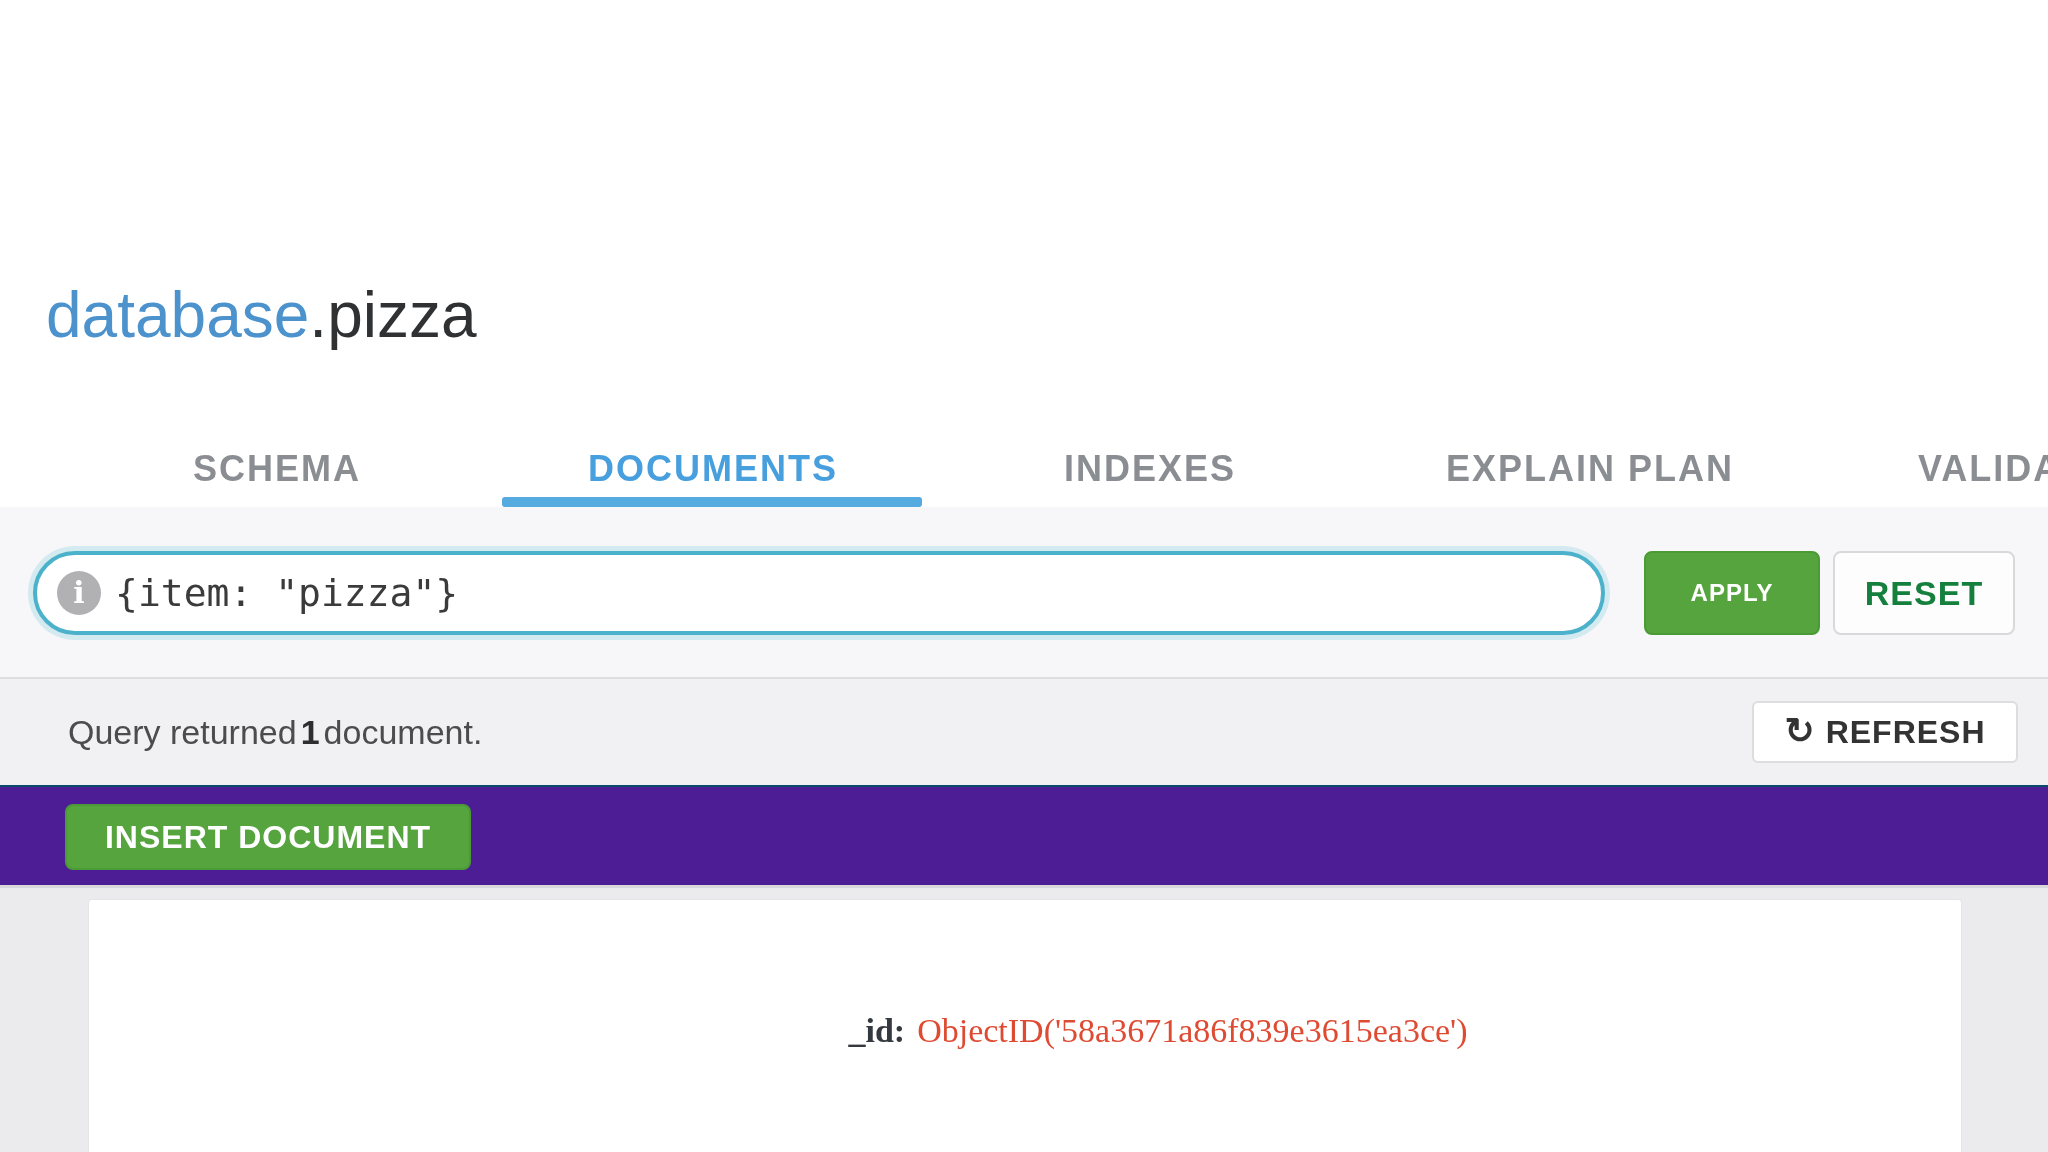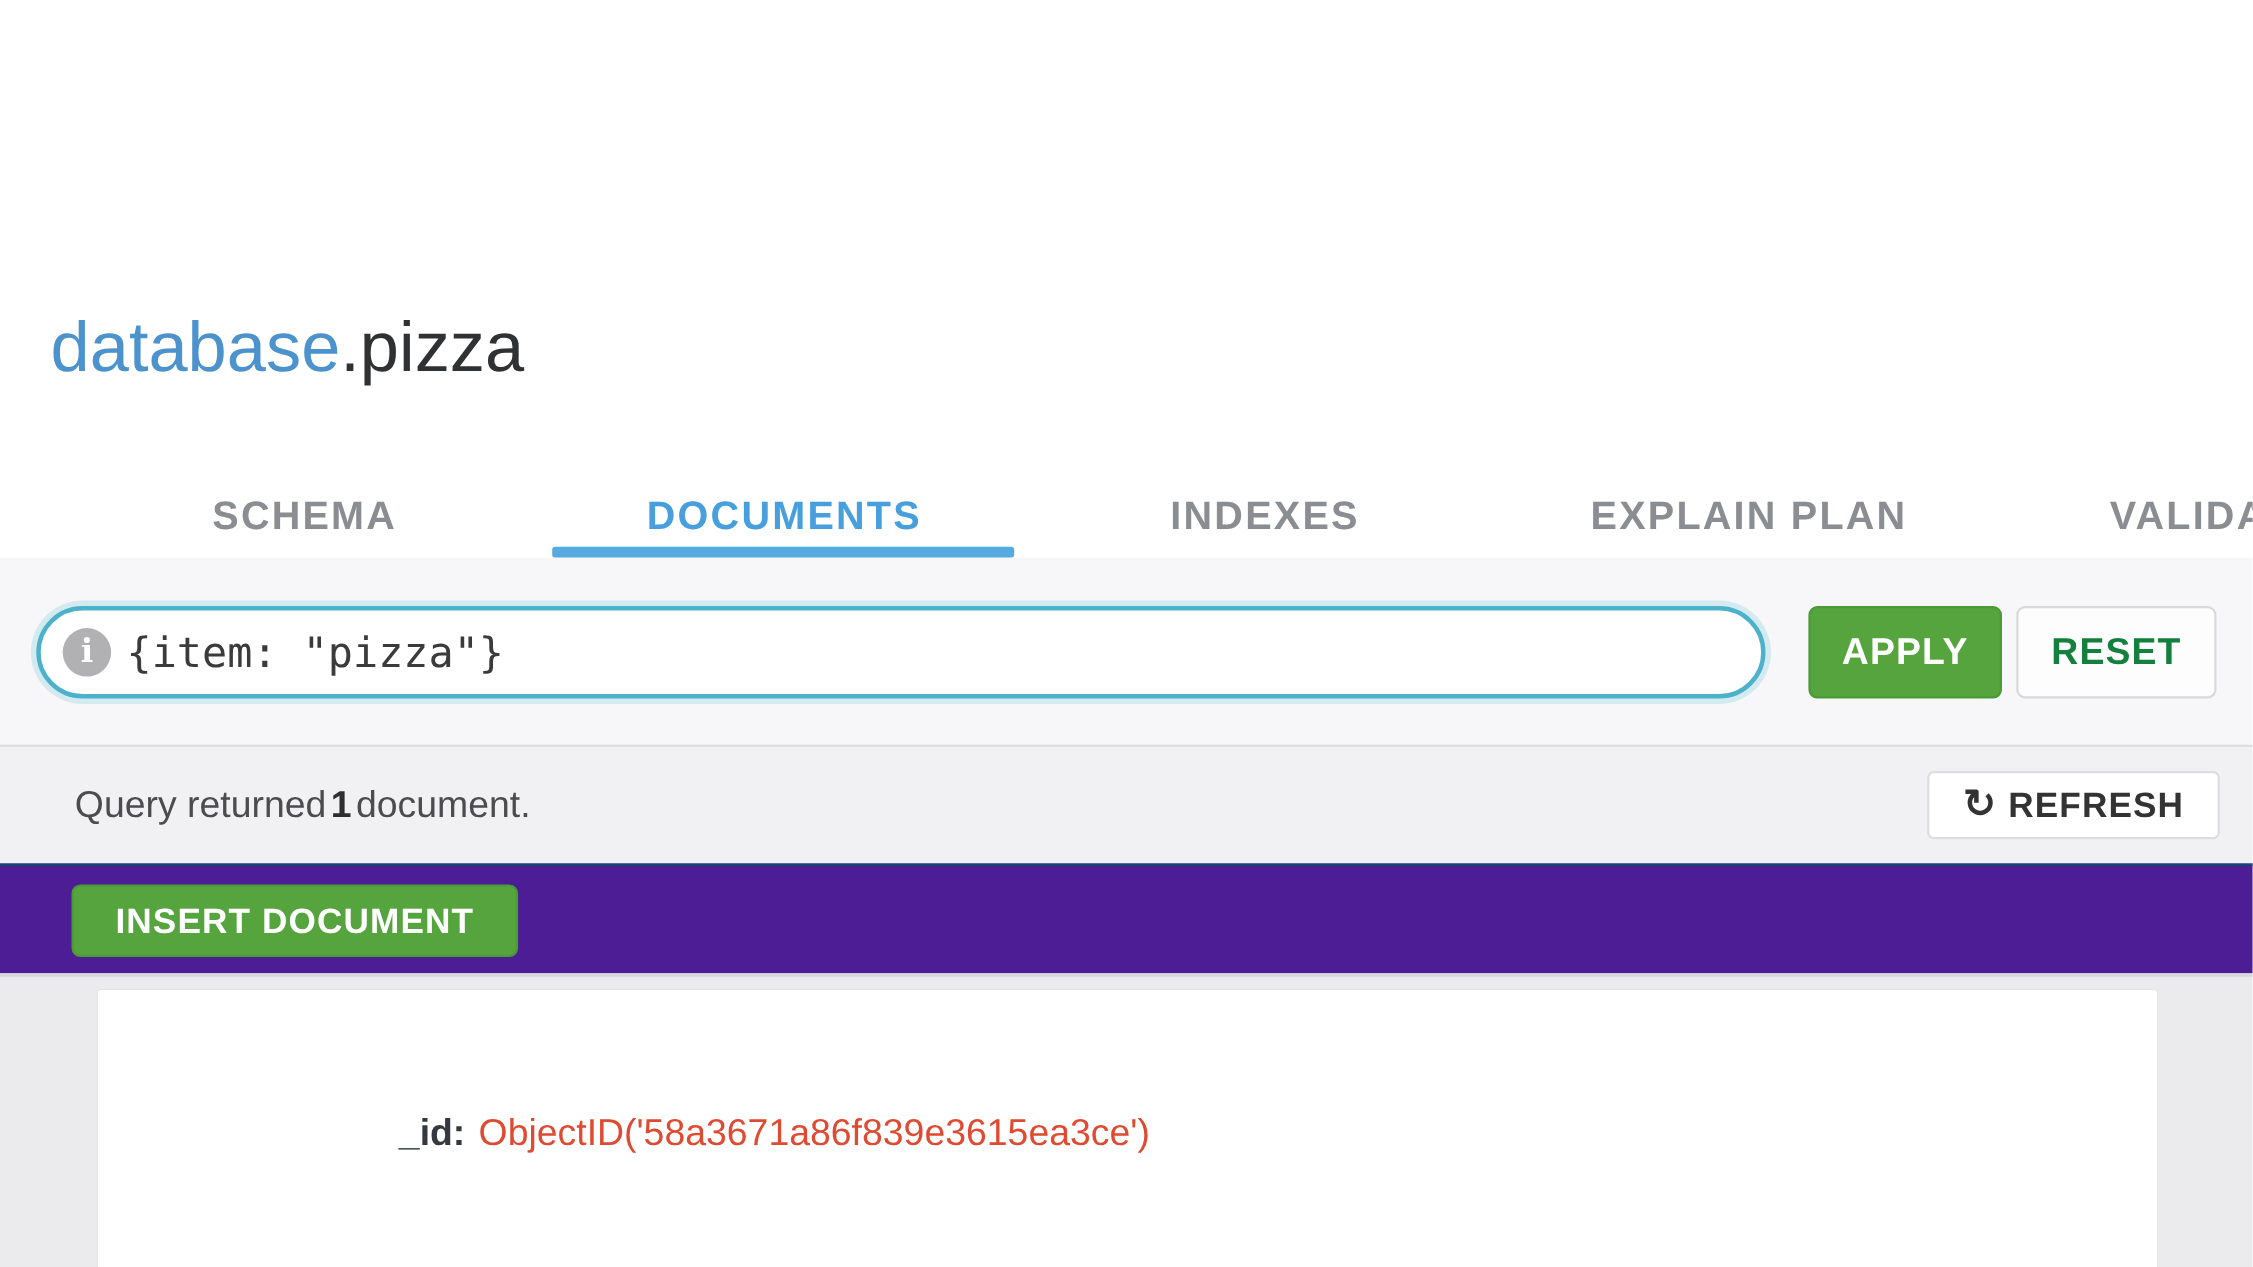--- a/index.html
+++ b/index.html
@@ -49,21 +49,21 @@
   .query-text{
     margin-left:14px;font-family:"DejaVu Sans Mono", monospace;font-size:38px;color:#3b3b3b;white-space:pre;
   }
   
   .btn{
     position:absolute;box-sizing:border-box;border-radius:8px;cursor:pointer;
     font-family:"Liberation Sans", sans-serif;font-weight:700;letter-spacing:1px;
     display:flex;align-items:center;justify-content:center;
   }
   .btn.green{background:var(--button_green,#55a43e);border:2px solid #4a9a35;color:#ffffff;}
-  .btn.apply{left:1644px;top:44px;width:176px;height:84px;font-size:34px;}
+  .btn.apply{left:1644px;top:44px;width:176px;height:84px;font-size:24px;}
   .btn.reset{left:1833px;top:44px;width:182px;height:84px;font-size:34px;background:#fdfdfd;border:2px solid #d9d9dc;color:#15803d;}
   .btn.insert{left:65px;top:17px;width:406px;height:66px;font-size:32px;}
   .result-text{
     position:absolute;left:68px;top:0;height:100%;display:flex;align-items:center;
     font-size:34px;color:#4c4c4f;
   }
   .result-text .count{font-weight:700;color:#2e2e30;margin:0 4px;}
   .refresh-btn{
     position:absolute;left:1752px;top:22px;width:266px;height:62px;box-sizing:border-box;
     background:#ffffff;border:2px solid #dddde0;border-radius:6px;cursor:pointer;
@@ -71,21 +71,21 @@
     font-family:"Liberation Sans", sans-serif;font-weight:700;font-size:32px;letter-spacing:1px;color:#333333;
   }
   .refresh-icon{font-size:36px;font-weight:700;line-height:1;margin-top:-3px;}
   
   .doc-card{
     position:absolute;left:88px;top:11px;width:1874px;height:320px;background:#ffffff;
     border:1px solid #e4e4e7;border-bottom:none;border-radius:4px 4px 0 0;box-sizing:border-box;
     padding:54px 0 0 198px;cursor:pointer;
   }
   .doc-line{
-    font-family:Liberation Sans, sans-serif;font-size:34px;line-height:51px;white-space:pre;
+    font-family:Liberation Serif, serif;font-size:34px;line-height:51px;white-space:pre;text-align:center;
   }
   .doc-key{font-weight:700;color:#33393e;}
   .doc-val{margin-left:12px;}
   .doc-val.t-objectid{color:var(--objectid_red,#de4b32);}
 </style>
 </head>
 <body>
 
 <div class="stage">
 

